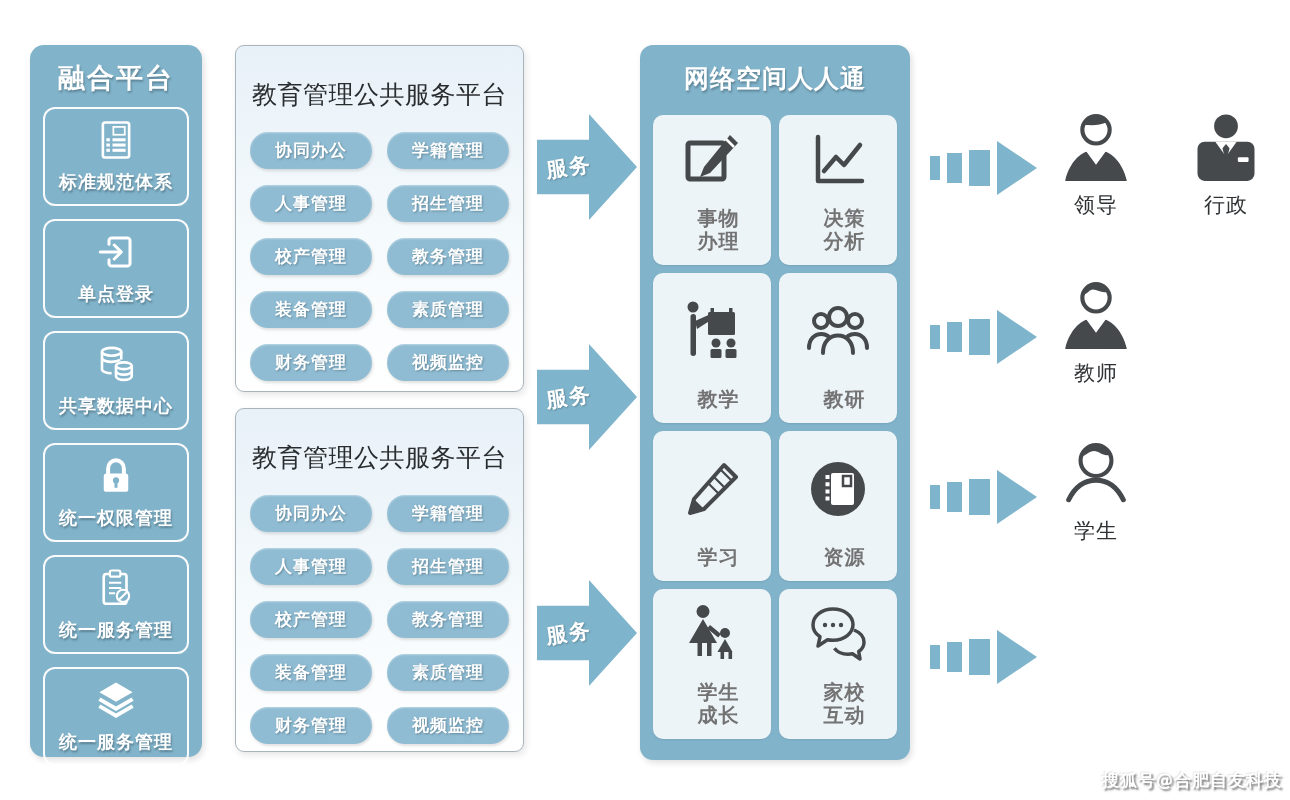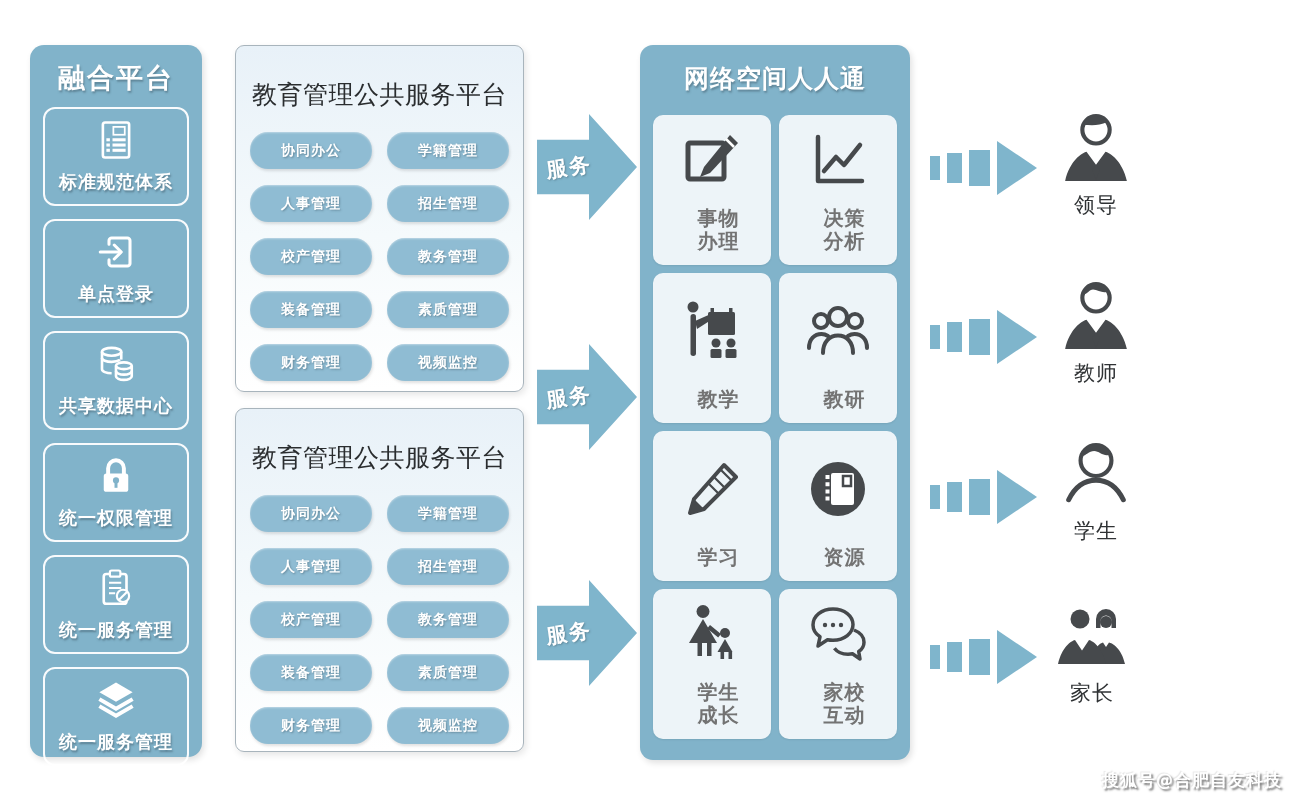--- a/index.html
+++ b/index.html
@@ -47,21 +47,21 @@
     margin-top:32px;text-align:center;color:#2a2d2f;
     font-size:25px;font-weight:400;letter-spacing:.5px;
   }
   .platform-grid{
     margin:21px 14px 0 14px;display:grid;
     grid-template-columns:1fr 1fr;column-gap:15px;row-gap:16px;
   }
   .platform-btn{
     height:37px;border-radius:18px;background:#8fbcd3;
     display:flex;align-items:center;justify-content:center;
-    color:#fff;font-size:14px;font-weight:700;letter-spacing:1px;
+    color:#fff;font-size:17px;font-weight:700;letter-spacing:1px;
     box-shadow:inset 0 1px 2px rgba(255,255,255,.4),1px 2px 3px rgba(0,0,0,.12);
     text-shadow:1px 1px 2px rgba(60,85,100,.5);
   }
 
   
   .block-arrow{
     position:absolute;left:537px;width:100px;height:118px;background:#7fb5cc;
     clip-path:polygon(0 27%,52% 27%,52% 5%,100% 50%,52% 95%,52% 73%,0 73%);
   }
   .block-arrow .arrow-label{
@@ -391,46 +391,46 @@
   <div class="person p-leader">
     <svg viewBox="0 0 64 64">
         <circle cx="32" cy="15" r="11.5" fill="none" stroke="#46494c" stroke-width="3.5"></circle>
         <path d="M21.5 11 a11.5 11.5 0 0 1 20-2.5 c-7 3.5-13.5 2.5-20 2.5 Z" fill="#46494c"></path>
         <path d="M6 58 C10 41 20 34.5 24 33.5 L32 44.5 40 33.5 C44 34.5 54 41 58 58 Z" fill="#46494c"></path>
         <path d="M32 44.5 l-3 4 3 9.5 3-9.5 Z" fill="#46494c"></path>
       </svg>
     <div class="person-label">领导</div>
   </div>
 
+  <div class="person p-admin">
+    <svg viewBox="0 0 64 64" fill="#46494c">
+        <circle cx="32" cy="12" r="10"></circle>
+        <rect x="8" y="25" width="48" height="33" rx="6"></rect>
+        <path d="M23 25 L32 37.5 L41 25 Z" fill="#fff"></path>
+        <path d="M32 27 l-3 3.5 3 11.5 3-11.5 Z"></path>
+        <rect x="42" y="38" width="9" height="4" rx="1" fill="#fff"></rect>
+      </svg>
+    <div class="person-label">行政</div>
+  </div>
 
   <div class="person p-teacher">
     <svg viewBox="0 0 64 64">
         <circle cx="32" cy="15" r="11.5" fill="none" stroke="#46494c" stroke-width="3.5"></circle>
         <path d="M21.5 12 a11.5 11.5 0 0 1 21-3 c-4 3.5-8.5-1-13-1 -3.5 0-5 4.5-8 4 Z" fill="#46494c"></path>
         <path d="M6 58 C10 41 20 34.5 24 33.5 L32 44.5 40 33.5 C44 34.5 54 41 58 58 Z" fill="#46494c"></path>
         <path d="M32 44.5 l-3 4 3 9.5 3-9.5 Z" fill="#46494c"></path>
       </svg>
     <div class="person-label">教师</div>
   </div>
 
   <div class="person p-student">
     <svg viewBox="0 0 64 64">
         <circle cx="32" cy="19" r="13" fill="none" stroke="#46494c" stroke-width="3.5"></circle>
         <path d="M19.5 15 a13 13 0 0 1 24.5-1.5 c-4.5 3.5-9-2.5-13.5-2.5 -5 0-7.5 5-11 4 Z" fill="#46494c"></path>
         <path d="M9 52 C15 39.5 23 35.5 32 35.5 s17 4 23 16.5" fill="none" stroke="#46494c" stroke-width="4.2" stroke-linecap="round"></path>
       </svg>
     <div class="person-label">学生</div>
   </div>
 
-  <div class="person p-parents">
-    <svg viewBox="0 0 76 64">
-        <path d="M42 13 a10 10 0 0 1 20 0 v9 h-4.5 v-7 a5.5 5.5 0 0 0-11 0 v7 H42 Z" fill="#46494c"></path>
-        <circle cx="52" cy="16" r="6" fill="#46494c"></circle>
-        <path d="M36 58 C39.5 42 46 37 49 36.5 L52 41 55 36.5 C58 37 67.5 42 71 58 Z" fill="#46494c"></path>
-        <circle cx="26" cy="13" r="9.5" fill="#46494c"></circle>
-        <path d="M4 58 C8 41 17 35 21 34 L28 44.5 35 34 C39 35 48 41 52 58 Z" fill="#46494c"></path>
-      </svg>
-    <div class="person-label">家长</div>
-  </div>
 
   <div class="watermark">搜狐号@合肥自友科技</div>
 
 </div>
 
 </body></html>

